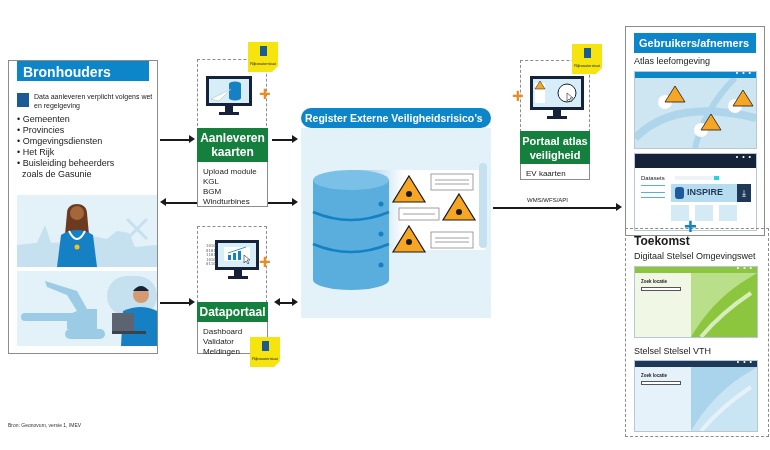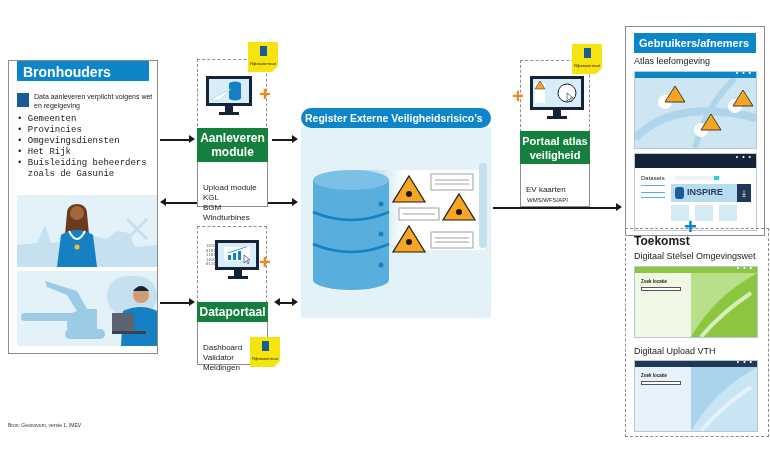--- a/index.html
+++ b/index.html
@@ -6,31 +6,31 @@
   html, body { width: 770px; height: 450px; background: #ffffff; overflow: hidden; }
   body { position: relative; font-family: "Liberation Sans", "DejaVu Sans", sans-serif; color: #1a1a1a; }
   .abs { position: absolute; }
 
   
   #bron { left: 8px; top: 60px; width: 150px; height: 294px; border: 1px solid #8c8c8c; background: #fff; }
   .bluehead { background: #0d85c9; color: #fff; font-weight: bold; }
   #bron-title { left: 8px; top: 0; width: 132px; height: 20px; font-size: 14px; padding: 3px 6px; }
   #bron-logo { left: 8px; top: 32px; width: 12px; height: 14px; background: #1a5a95; }
   #bron-note { left: 25px; top: 31px; width: 122px; font-size: 7px; line-height: 9px; }
-  #bron-list { left: 8px; top: 53px; font-size: 9px; line-height: 11px; list-style: none; font-family: Liberation Mono, monospace; }
+  #bron-list { left: 8px; top: 53px; font-size: 9px; line-height: 11px; list-style: none; }
   #bron-list li::before { content: "• "; }
   #bron-list li.cont::before { content: "\00a0\00a0"; }
   .illu { background: #e3f1f8; }
   #illu1 { left: 8px; top: 134px; width: 140px; height: 72px; overflow: hidden; }
   #illu2 { left: 8px; top: 210px; width: 140px; height: 75px; overflow: hidden; }
 
   
   .dashbox { border: 1px dashed #8c8c8c; }
   .navyhead { background: #15803d; color: #fff; font-weight: bold; text-align: center; }
-  .whitelist { border: 1px solid #8c8c8c; border-top: none; background: #fff; font-size: 8px; line-height: 10px; padding: 21px 5px; }
+  .whitelist { border: 1px solid #8c8c8c; border-top: none; background: #fff; font-size: 8px; line-height: 10px; padding: 5px 5px; }
 
   #aan-dash { left: 197px; top: 59px; width: 70px; height: 72px; }
   #aan-head { left: 197px; top: 128px; width: 71px; height: 34px; font-size: 12px; line-height: 14px; padding-top: 3px; }
   #aan-list { left: 197px; top: 162px; width: 71px; height: 45px; }
 
   #dp-dash { left: 197px; top: 226px; width: 70px; height: 82px; }
   #dp-head { left: 197px; top: 302px; width: 71px; height: 20px; font-size: 12px; line-height: 20px; }
   #dp-list { left: 197px; top: 322px; width: 71px; height: 32px; }
 
   #pa-dash { left: 520px; top: 60px; width: 70px; height: 72px; }
@@ -145,21 +145,21 @@
     <ellipse cx="26" cy="19" rx="6" ry="2.5" fill="#1580c4"></ellipse>
     <path d="M2 20 L22 10 L10 22Z" fill="#fff" stroke="#9bb" stroke-width="0.5"></path>
   </svg>
 </div>
 <div class="abs mon-stand" style="left:225px;top:106px;width:8px;height:6px;"></div>
 <div class="abs mon-stand" style="left:219px;top:112px;width:20px;height:3px;"></div>
 <div class="abs plus-or" style="left:259px;top:84px;">+</div>
 
 <div id="aan-head" class="abs navyhead">
   <div>Aanleveren</div>
-  <div>module</div>
+  <div>kaarten</div>
 </div>
 <div id="aan-list" class="abs whitelist">
   <div>Upload module</div>
   <div>KGL</div>
   <div>BGM</div>
   <div>Windturbines</div>
 </div>
 
 <div class="abs line" style="left:272px;top:139px;width:20px;"></div>
 <div class="abs ah-r" style="left:292px;top:135px;"></div>
@@ -314,21 +314,21 @@
       <span class="win-dots">• • •</span>
     </div>
     <div class="zoek">Zoek locatie</div>
     <div class="zoek-box"></div>
     <svg class="abs" style="left:56px;top:6px;" width="66" height="64" viewBox="0 0 66 64">
       <rect width="66" height="64" fill="#b9df8a"></rect>
       <path d="M0 64 Q20 30 50 10 L66 0 L66 64Z" fill="#8cc63f"></path>
       <path d="M10 64 Q30 40 60 20" stroke="#d6eebb" stroke-width="4" fill="none"></path>
     </svg>
   </div>
-  <div id="vth-label" class="abs">Digitaal Upload VTH</div>
+  <div id="vth-label" class="abs">Stelsel Stelsel VTH</div>
   <div id="vth-win" class="abs win">
     <div class="win-bar" style="background:#1f3858;">
       <span class="win-dots">• • •</span>
     </div>
     <div class="zoek">Zoek locatie</div>
     <div class="zoek-box"></div>
     <svg class="abs" style="left:56px;top:6px;" width="66" height="64" viewBox="0 0 66 64">
       <rect width="66" height="64" fill="#a9d4ec"></rect>
       <path d="M0 64 Q20 30 50 10 L66 0 L66 64Z" fill="#c9e5f4"></path>
       <path d="M10 64 Q30 40 60 20" stroke="#e6f2f9" stroke-width="4" fill="none"></path>

